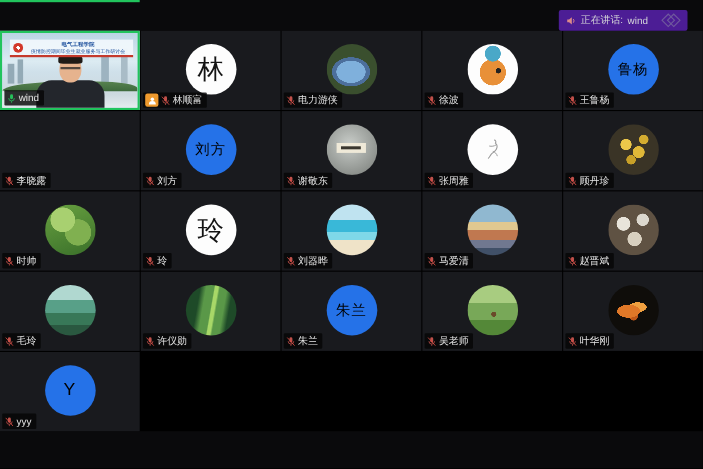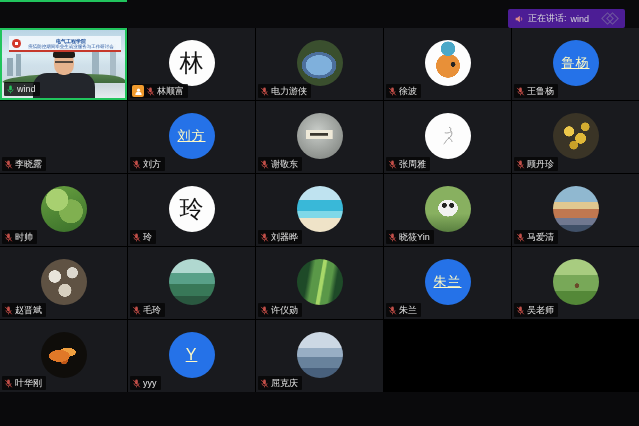--- a/index.html
+++ b/index.html
@@ -32,21 +32,21 @@
   .m-muted line{stroke:#c0504a}.m-muted .slash{stroke:#e05048}
   .m-on rect{fill:#25c05a}.m-on path{stroke:#25c05a;fill:none}
   .m-on line{stroke:#25c05a}.m-on .slash{display:none}
   .badge-host{width:12px;height:12px;border-radius:2px;background:#ef9a2e;flex:none;
               display:flex;align-items:center;justify-content:center;}
   .badge-host svg{width:9px;height:9px;}
 
   
   .avatar{position:absolute;top:50%;left:50%;width:46px;height:46px;margin:-24px 0 0 -23px;
           border-radius:50%;display:flex;align-items:center;justify-content:center;overflow:hidden;}
-  .av-init{background:#2572e8;color:#fef9c3;font-size:13px;letter-spacing:1px;text-decoration:underline;}
+  .av-init{background:#2572e8;color:#000000;font-size:13px;letter-spacing:1px;}
   .av-init.one{font-size:16px;}
   .av-char{background:#fdfdfd;color:#141414;font-family:"DejaVu Serif","Liberation Serif",serif;font-size:24px;}
   .av-white{background:#fdfdfd;}
   .sketch{width:26px;height:26px;}
 
   .art-tent{background:radial-gradient(ellipse 55% 42% at 48% 55%,#7fb0dc 0 52%,#4c6f9c 53% 68%,transparent 69%),#3a4f2e;}
   .art-cat{background:
      radial-gradient(circle at 61% 53%,#222 0 6%,transparent 7%),
      radial-gradient(circle at 50% 19%,#4aa8c8 0 16%,transparent 17%),
      radial-gradient(circle at 50% 56%,#e89038 0 34%,transparent 35%),#fdfdfd;}
@@ -339,32 +339,20 @@
         <svg class="mic m-muted" viewBox="0 0 12 12">
             <rect x="4.2" y="0.8" width="3.6" height="6.2" rx="1.8"></rect>
             <path d="M2.6 5.6a3.4 3.4 0 0 0 6.8 0"></path>
             <line x1="6" y1="9.2" x2="6" y2="11.2"></line>
             <line class="slash" x1="1.6" y1="1.2" x2="10.4" y2="11"></line>
           </svg>
         <span>刘器晔</span>
       </div>
     </div>
 
-    <div class="tile">
-      <div class="avatar art-panda"></div>
-      <div class="label">
-        <svg class="mic m-muted" viewBox="0 0 12 12">
-            <rect x="4.2" y="0.8" width="3.6" height="6.2" rx="1.8"></rect>
-            <path d="M2.6 5.6a3.4 3.4 0 0 0 6.8 0"></path>
-            <line x1="6" y1="9.2" x2="6" y2="11.2"></line>
-            <line class="slash" x1="1.6" y1="1.2" x2="10.4" y2="11"></line>
-          </svg>
-        <span>晓筱Yin</span>
-      </div>
-    </div>
 
     <div class="tile">
       <div class="avatar art-town"></div>
       <div class="label">
         <svg class="mic m-muted" viewBox="0 0 12 12">
             <rect x="4.2" y="0.8" width="3.6" height="6.2" rx="1.8"></rect>
             <path d="M2.6 5.6a3.4 3.4 0 0 0 6.8 0"></path>
             <line x1="6" y1="9.2" x2="6" y2="11.2"></line>
             <line class="slash" x1="1.6" y1="1.2" x2="10.4" y2="11"></line>
           </svg>
@@ -462,27 +450,15 @@
         <svg class="mic m-muted" viewBox="0 0 12 12">
             <rect x="4.2" y="0.8" width="3.6" height="6.2" rx="1.8"></rect>
             <path d="M2.6 5.6a3.4 3.4 0 0 0 6.8 0"></path>
             <line x1="6" y1="9.2" x2="6" y2="11.2"></line>
             <line class="slash" x1="1.6" y1="1.2" x2="10.4" y2="11"></line>
           </svg>
         <span>yyy</span>
       </div>
     </div>
 
-    <div class="tile">
-      <div class="avatar art-mist"></div>
-      <div class="label">
-        <svg class="mic m-muted" viewBox="0 0 12 12">
-            <rect x="4.2" y="0.8" width="3.6" height="6.2" rx="1.8"></rect>
-            <path d="M2.6 5.6a3.4 3.4 0 0 0 6.8 0"></path>
-            <line x1="6" y1="9.2" x2="6" y2="11.2"></line>
-            <line class="slash" x1="1.6" y1="1.2" x2="10.4" y2="11"></line>
-          </svg>
-        <span>屈克庆</span>
-      </div>
-    </div>
 
   </div>
 </div>
 
 </body></html>

